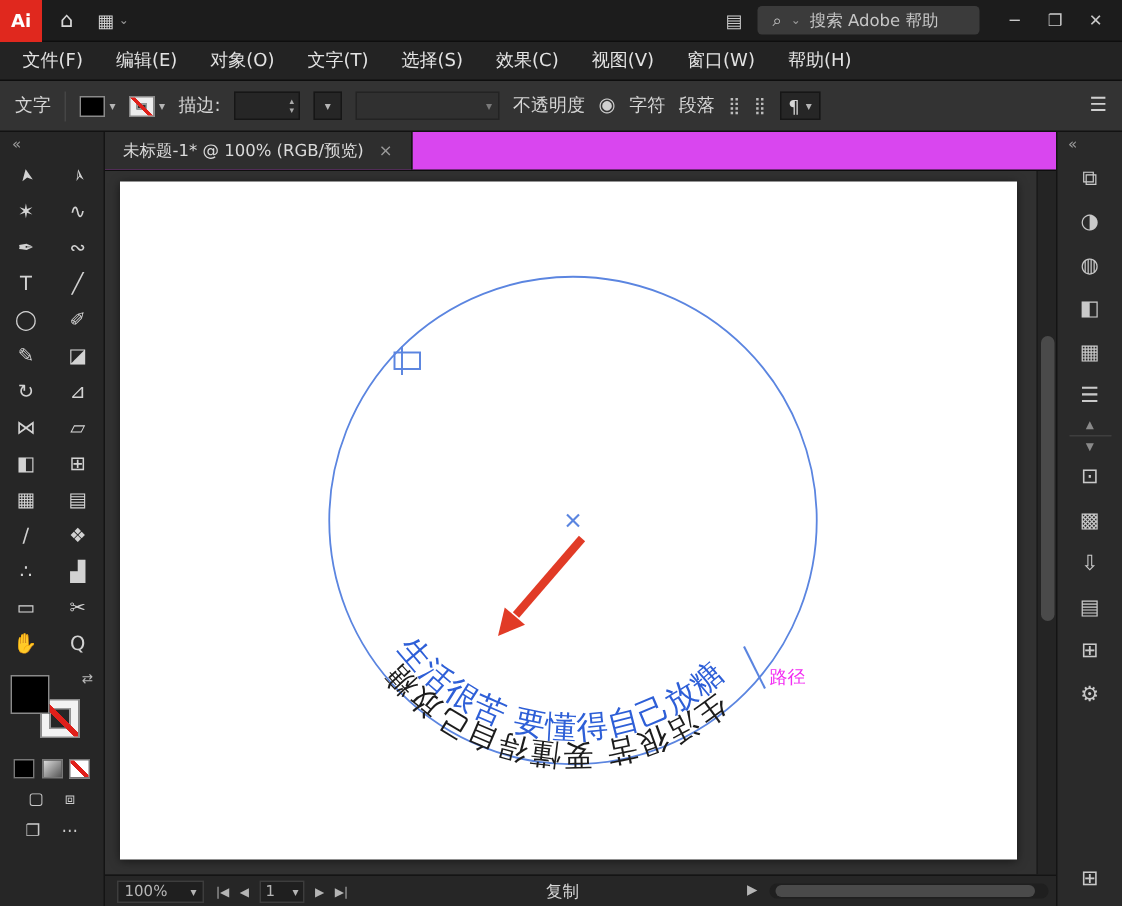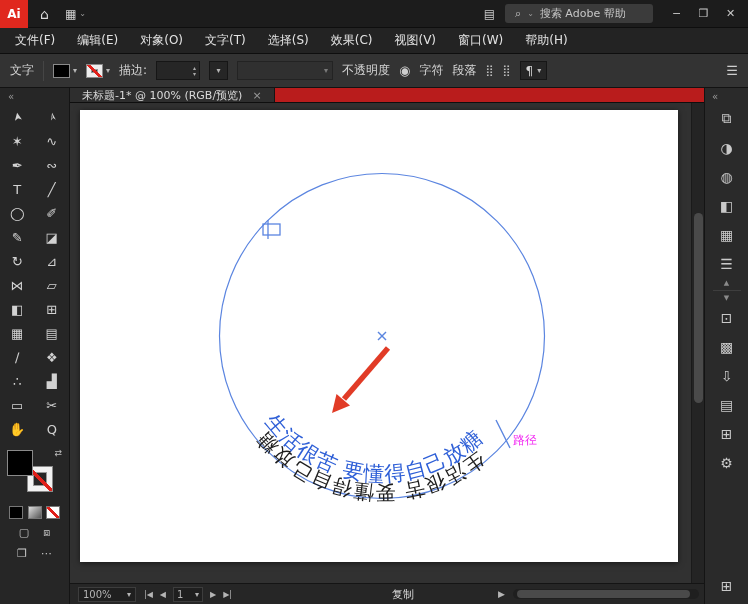--- a/index.html
+++ b/index.html
@@ -69,40 +69,40 @@
   .mini{width:14px;height:13px;border:1px solid #777;position:relative}
   .mini.color{background:#000}
   .mini.grad{background:linear-gradient(135deg,#ddd,#555)}
   .mini.none{background:#fff}
   .mini.none::after{content:"";position:absolute;inset:0;
     background:linear-gradient(45deg,transparent 42%,#e0201a 42%,#e0201a 58%,transparent 58%)}
   .mode-row{display:flex;justify-content:center;gap:14px;padding:4px 0;font-size:11px;color:#c9c9c9}
 
   
   .canvas-col{flex:1;display:flex;flex-direction:column;min-width:0}
-  .tabbar{height:15px;background:#b91c1c;display:flex;border-bottom:1px solid #0e0e0e}
+  .tabbar{height:26px;background:#d946ef;display:flex;border-bottom:1px solid #0e0e0e}
   .doc-tab{background:#2e2e2e;display:flex;align-items:center;gap:10px;padding:0 12px;font-size:11px;
     color:#dadada;border-right:1px solid #141414}
   .tab-close{color:#9a9a9a;font-size:11px}
   .canvas{position:relative;flex:1;background:#313131;overflow:hidden}
   .artboard{position:absolute;left:10px;top:7px;width:598px;height:452px;background:#fff;
     box-shadow:0 1px 6px rgba(0,0,0,.55)}
   .overlay{position:absolute;left:0;top:0}
   .v-scroll{position:absolute;right:0;top:0;bottom:0;width:13px;background:#242424;border-left:1px solid #1a1a1a}
   .v-thumb{position:absolute;left:2px;top:110px;width:9px;height:190px;background:#4a4a4a;border-radius:5px}
 
   
   .statusbar{height:21px;background:#262626;border-top:1px solid #141414;display:flex;align-items:center;
     gap:8px;padding:4px 8px;font-size:10px;color:#b5b5b5;position:relative}
   .zoom-box{width:58px;height:15px;border:1px solid #3d3d3d;background:#1f1f1f;display:flex;align-items:center;
     justify-content:space-between;padding:0 4px;font-size:10px}
   .nav{display:flex;align-items:center;gap:7px;font-size:8px}
   .page-box{width:30px;height:15px;border:1px solid #3d3d3d;background:#1f1f1f;display:flex;align-items:center;
     justify-content:space-between;padding:0 3px;font-size:10px}
-  .status-copy{position:absolute;left:322px;color:#d8d8d8;font-size:11px}
+  .status-copy{position:absolute;left:294px;color:#d8d8d8;font-size:11px}
   .sb-arrow{position:absolute;left:428px;font-size:9px}
   .h-scroll{position:absolute;left:443px;right:5px;top:5px;bottom:5px;background:#1f1f1f;border-radius:5px}
   .h-thumb{position:absolute;left:4px;right:9px;top:1px;bottom:1px;background:#4a4a4a;border-radius:5px}
 
   
   .right-dock{width:44px;background:#2a2a2a;border-left:1px solid #141414;display:flex;flex-direction:column;align-items:center}
   .rd-header{height:16px;align-self:stretch;display:flex;align-items:center;padding-left:7px;font-size:10px;color:#9a9a9a}
   .rd-icon{height:29px;width:100%;display:flex;align-items:center;justify-content:center;font-size:14px;color:#c9c9c9}
   .rd-divider{width:28px;border-top:1px solid #3e3e3e;margin:2px 0}
   .rd-scroll{font-size:7px;color:#8a8a8a;height:10px;line-height:10px}

